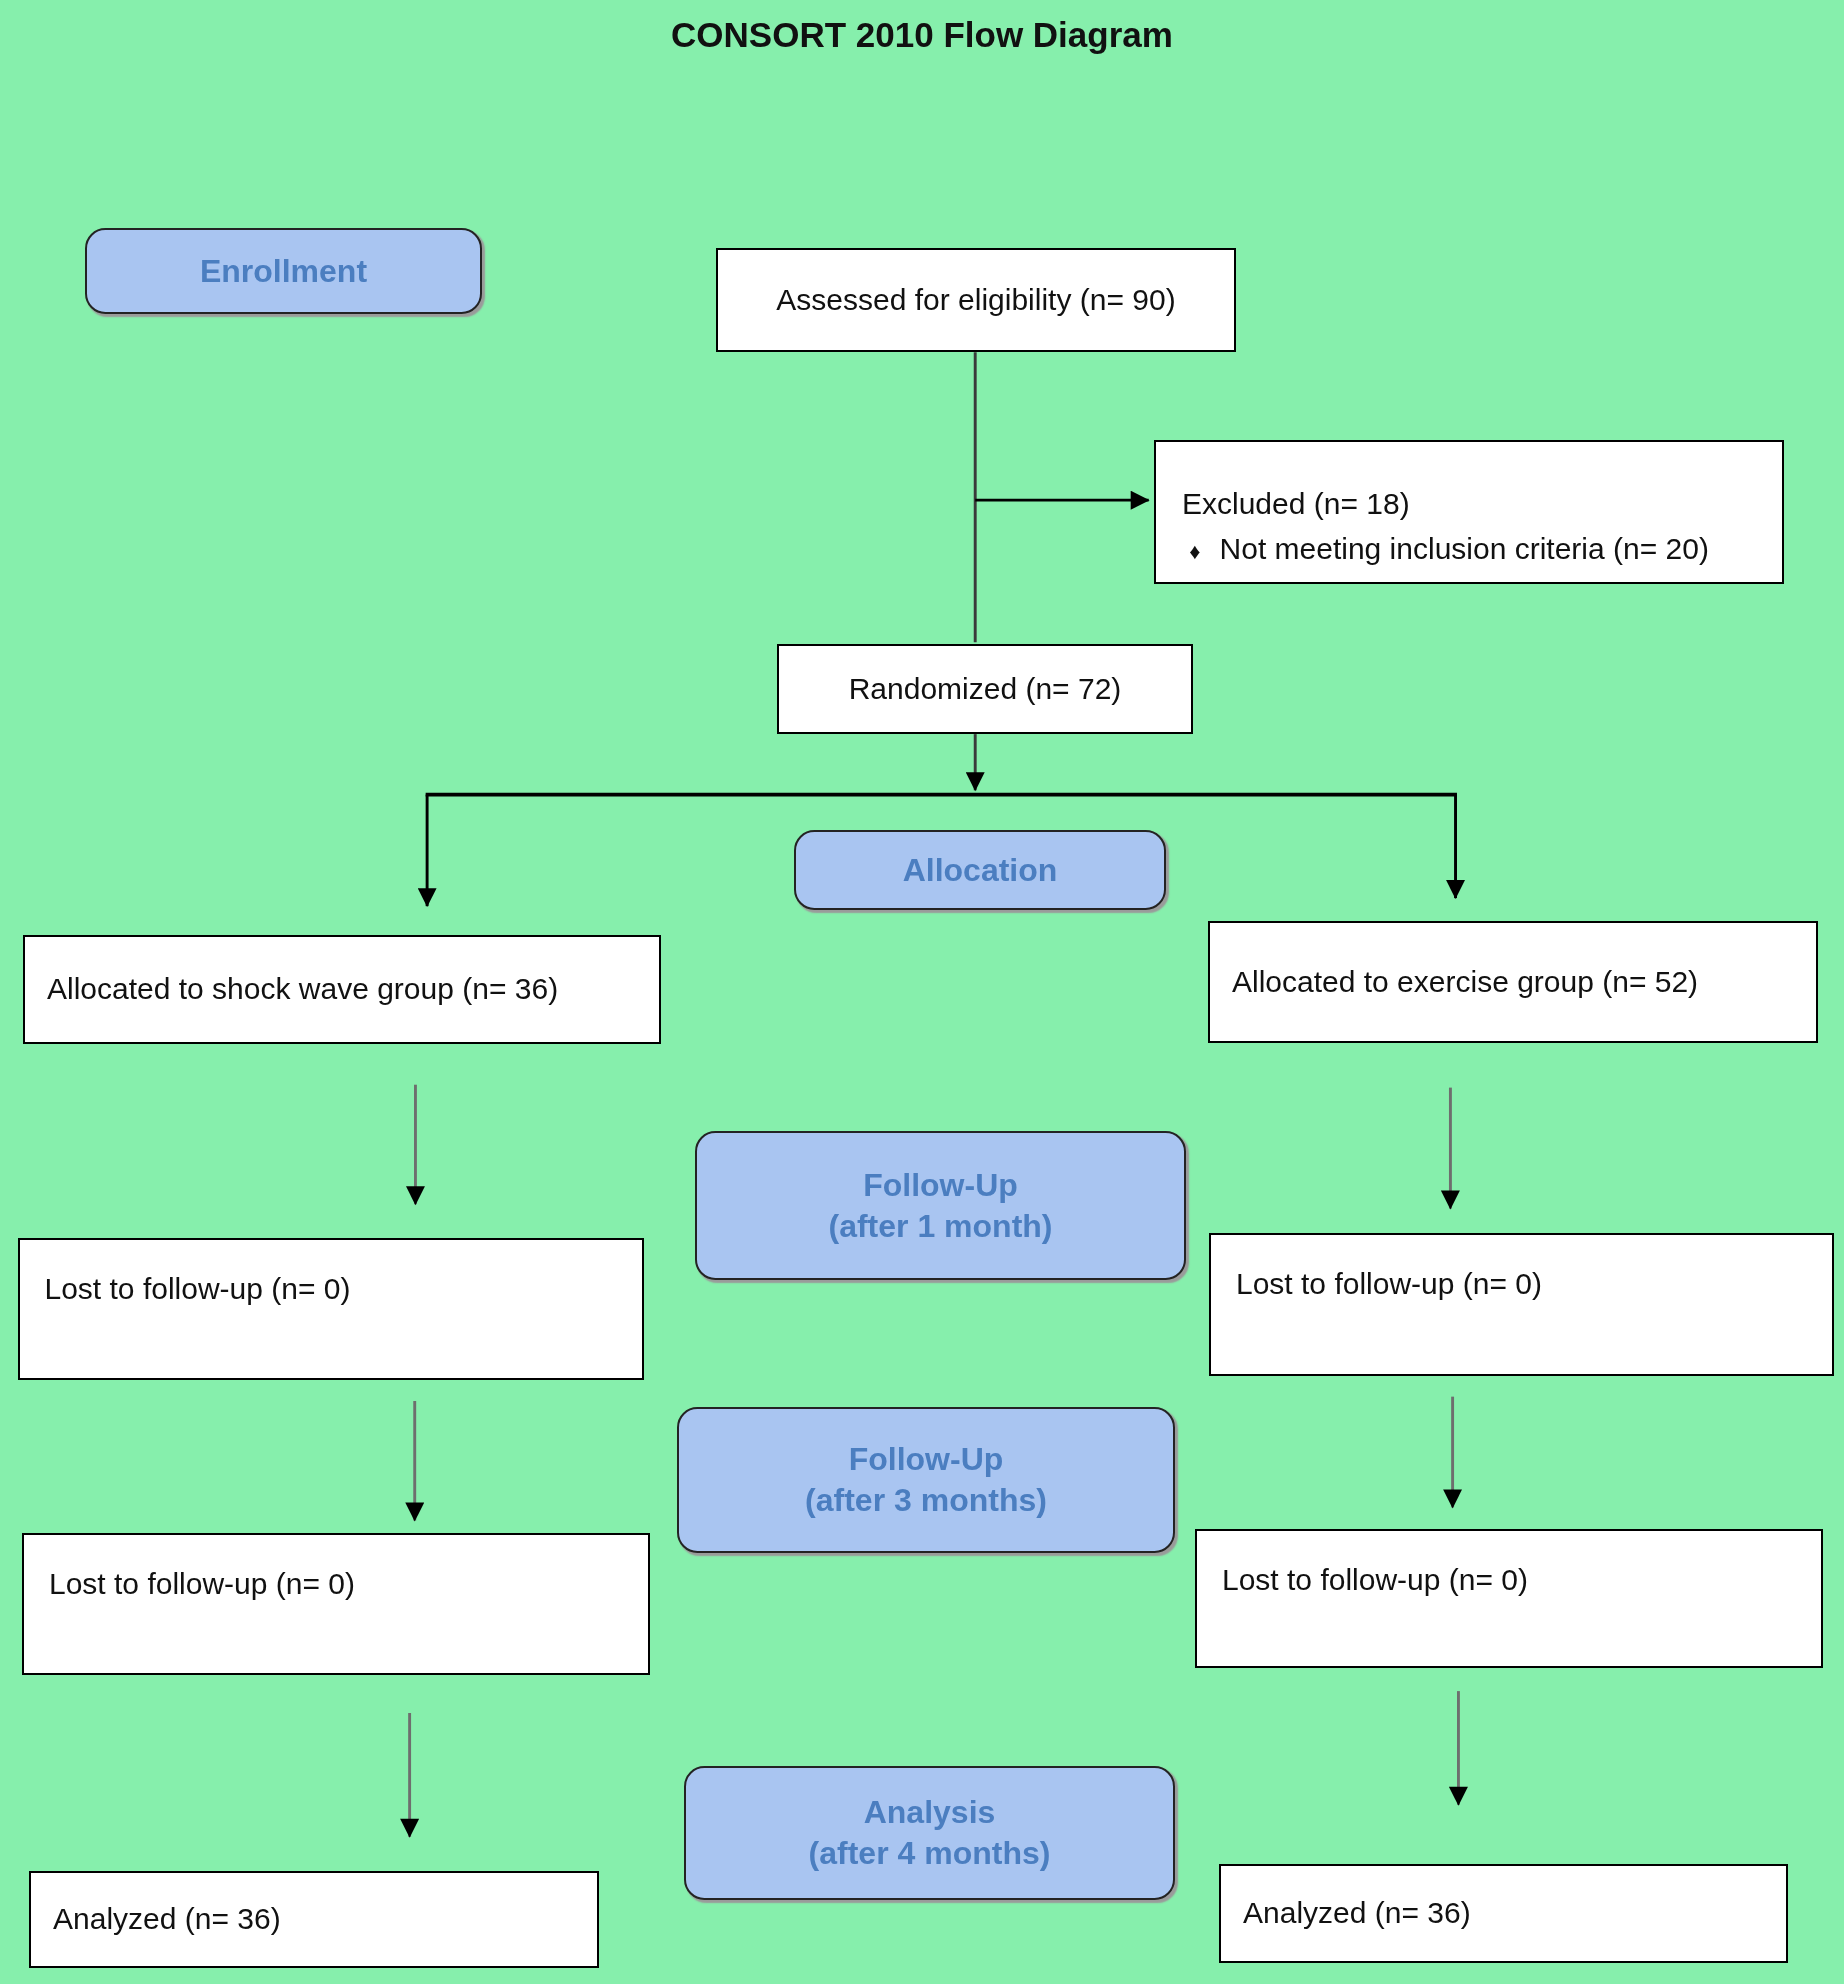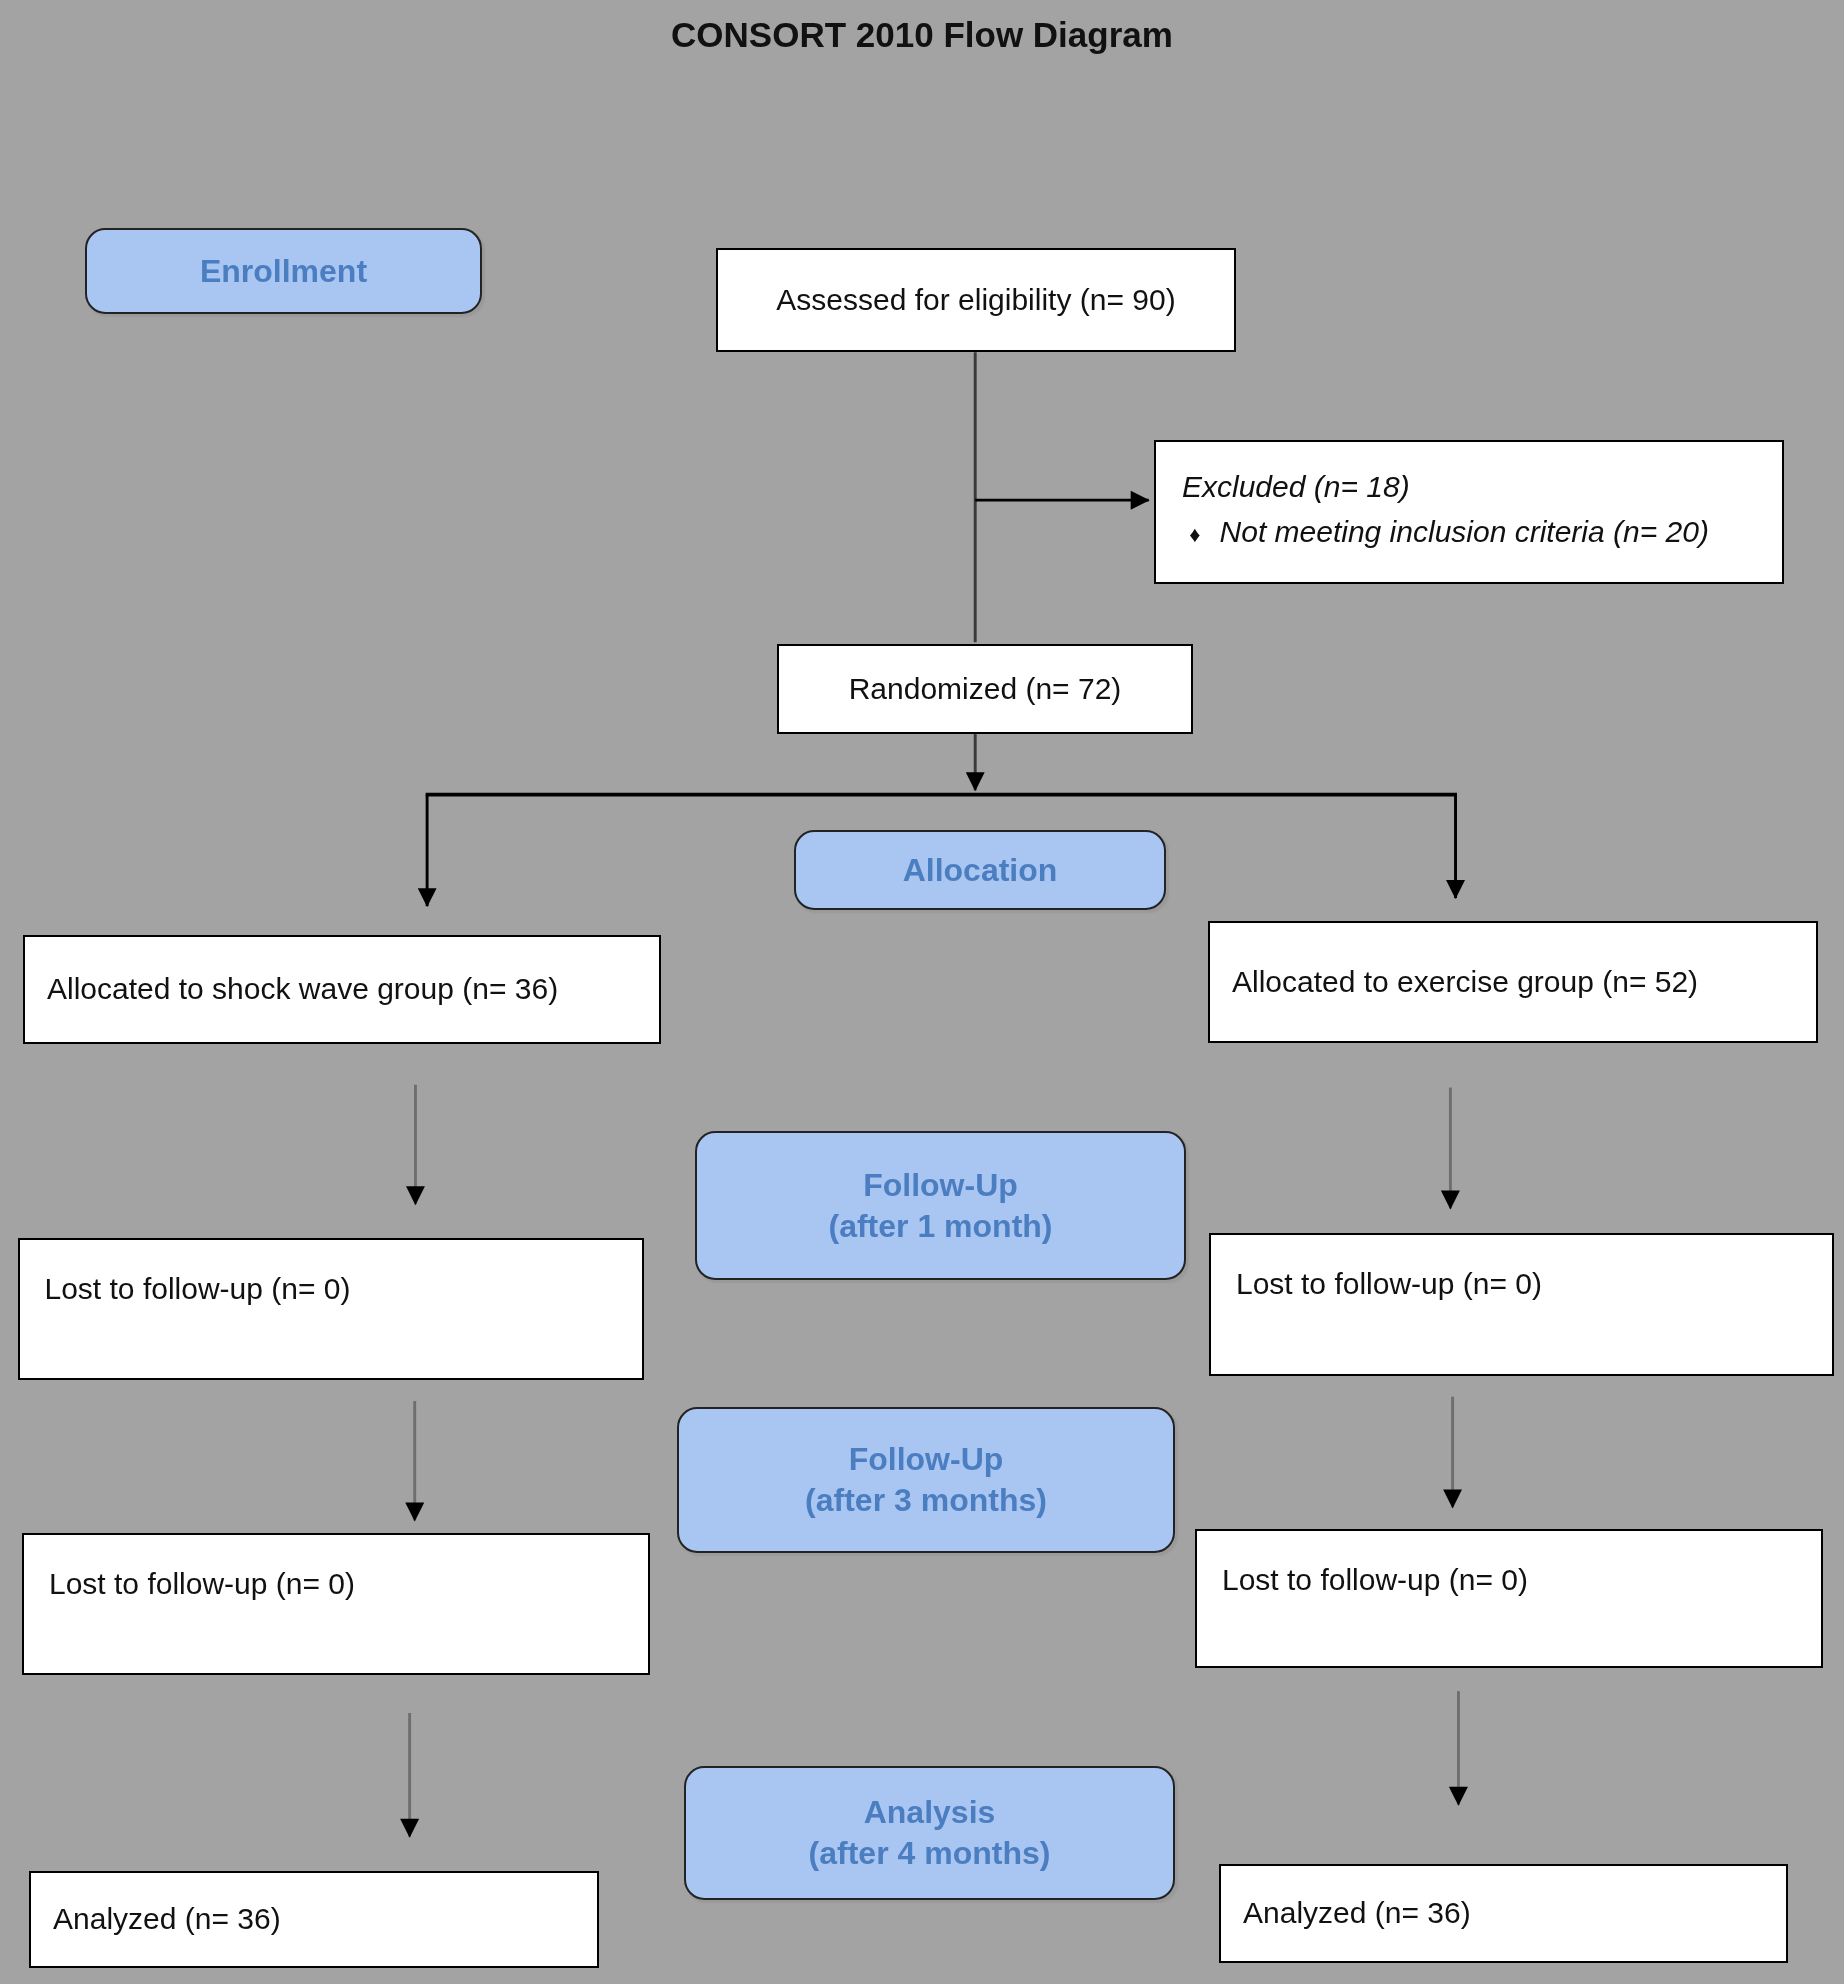--- a/index.html
+++ b/index.html
@@ -4,21 +4,21 @@
 <style>
   html, body {
     margin: 0;
     padding: 0;
     background: #ffffff;
   }
   #canvas {
     position: relative;
     width: 1844px;
     height: 1985px;
-    background: #a3a3a3;
+    background: #86efac;
     font-family: "Liberation Sans", sans-serif;
     overflow: hidden;
   }
   #connectors {
     position: absolute;
     left: 0;
     top: 0;
     width: 1844px;
     height: 1985px;
     z-index: 1;
@@ -56,25 +56,24 @@
     justify-content: flex-start;
     padding-left: 22px;
     padding-right: 7.3px;
   }
   .box.topleft {
     padding-top: 31px;
     padding-left: 25px;
     padding-right: 7.3px;
   }
   .box.excluded {
-    padding-top: 22px;
+    padding-top: 39px;
     padding-left: 26px;
     padding-right: 7.3px;
     line-height: 45px;
-    font-style: italic;
   }
   .bullet-row {
     display: flex;
     align-items: baseline;
   }
   .bullet {
     font-size: 22px;
     margin-left: 7.3px;
     margin-right: 19px;
   }

